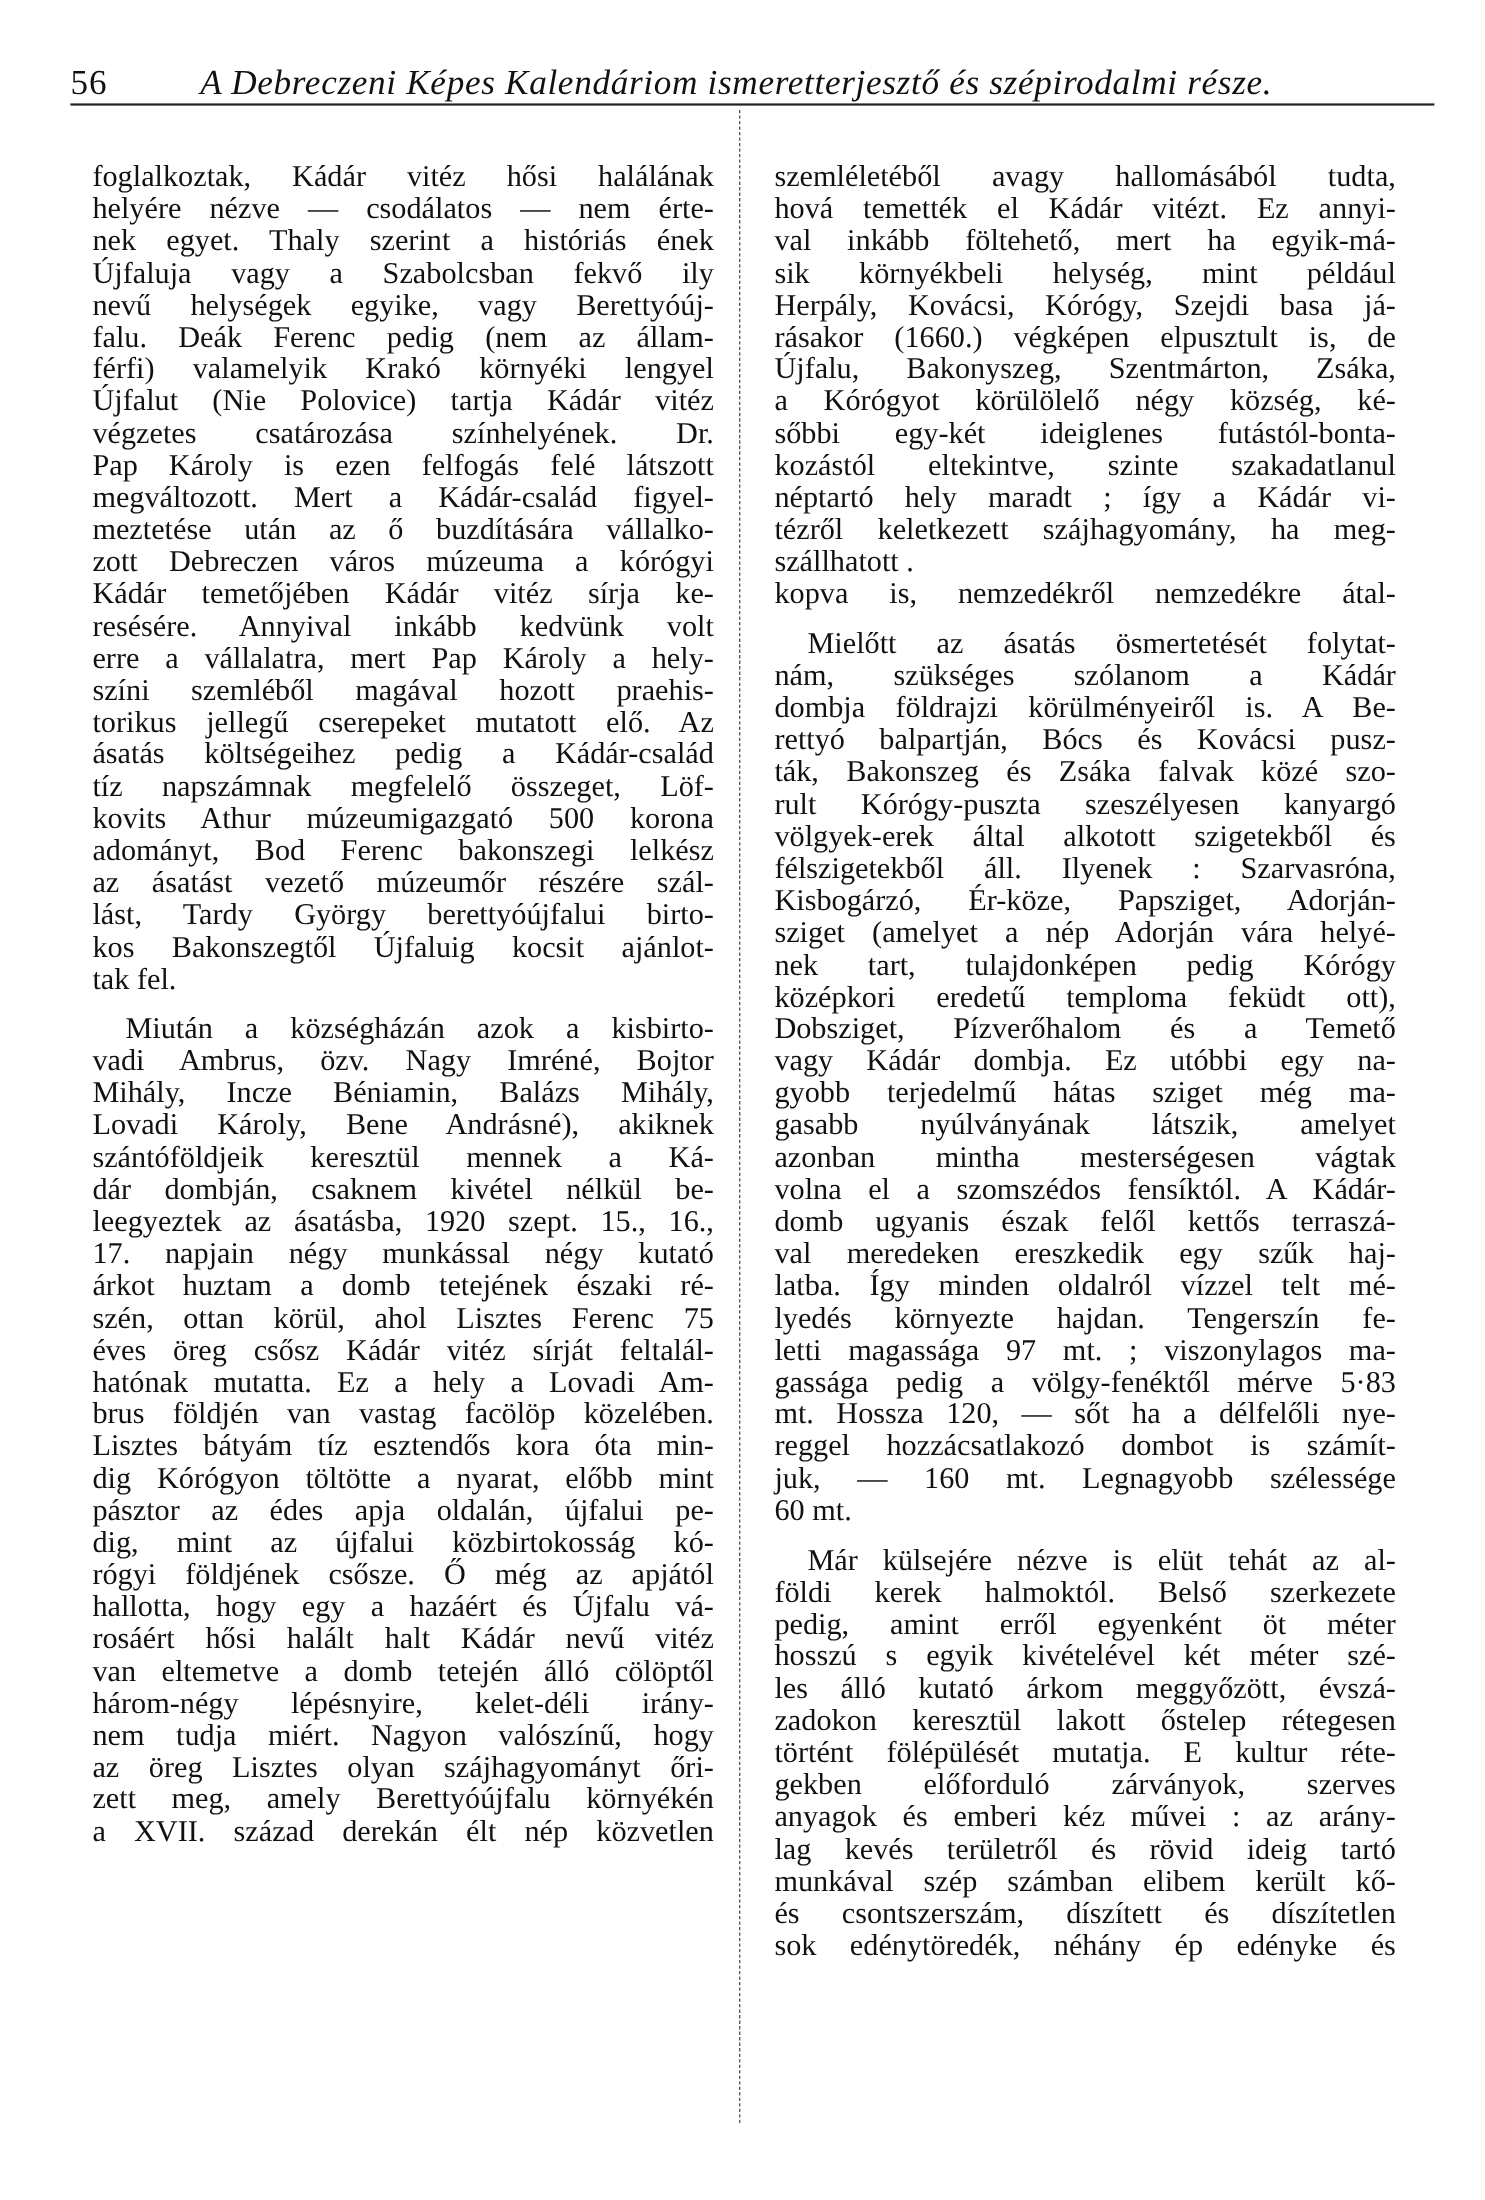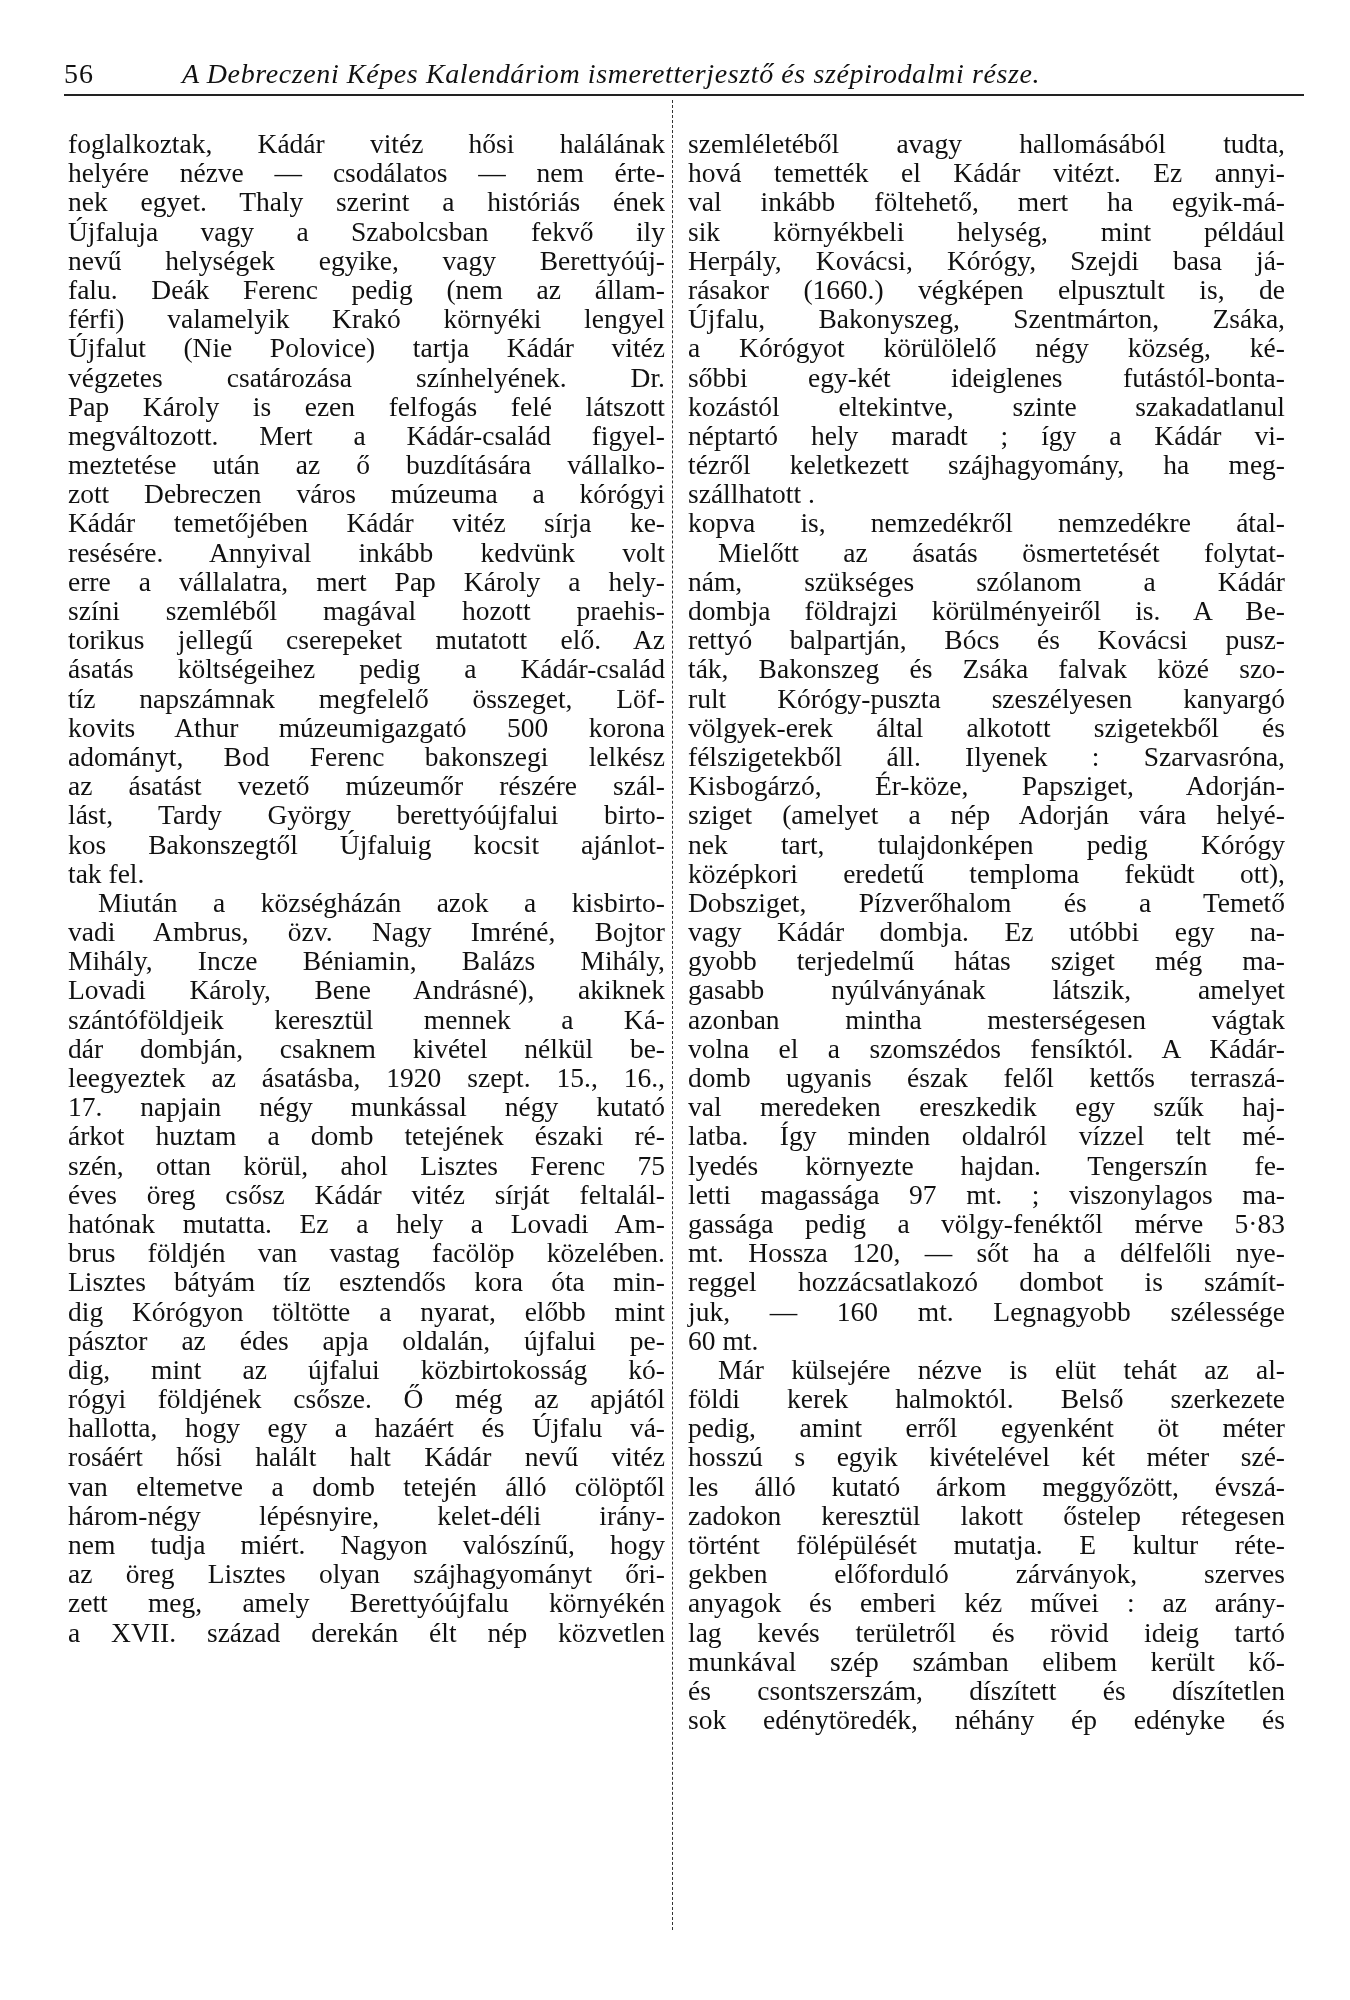--- a/index.html
+++ b/index.html
@@ -1,33 +1,33 @@
 <!DOCTYPE html>
 <html><head>
 <meta charset="utf-8">
 <style>
   html, body { margin: 0; padding: 0; background: #ffffff; }
   body { width: 1350px; height: 2000px; position: relative; overflow: hidden; color: #111; }
   .page { position: absolute; left: 0; top: 0; width: 1350px; height: 2000px; }
   .header { position: absolute; left: 64px; top: 54px; width: 1240px; height: 40px;
-            font-family: "Liberation Serif", serif; font-size: 28px; line-height: 40px; }
+            font-family: "Liberation Serif", serif; font-size: 32px; line-height: 40px; }
   .page-number { position: absolute; left: 0; top: 0; font-style: normal; letter-spacing: 1px; }
   .running-title { position: absolute; left: 118px; top: 0; font-style: italic; letter-spacing: 0.6px; white-space: nowrap; }
   .header-rule { position: absolute; left: 64px; top: 94px; width: 1240px; height: 0;
                  border-top: 2px solid #222; }
   .column-divider { position: absolute; left: 672px; top: 100px; width: 0; height: 1830px;
                     border-left: 1px dashed #333; }
   .column { position: absolute; top: 129px; width: 597px;
             font-family: "Liberation Serif", serif; font-size: 27.5px; line-height: 29.2px; }
   .col-left { left: 68px; }
   .col-right { left: 688px; }
   .line { display: block; white-space: nowrap; text-align: justify; text-align-last: justify; height: 29.2px; overflow: visible; }
   .line.last { text-align-last: left; }
   .line.indent { padding-left: 30px; }
-  .paragraph { display: block; margin: 0; }
+  .paragraph { display: block; margin: 16px; }
 </style>
 </head>
 <body>
 
 <div class="page">
   <div class="header">
     <span class="page-number">56</span>
     <span class="running-title">A Debreczeni Képes Kalendáriom ismeretterjesztő és szépirodalmi része.</span>
   </div>
   <div class="header-rule"></div>

